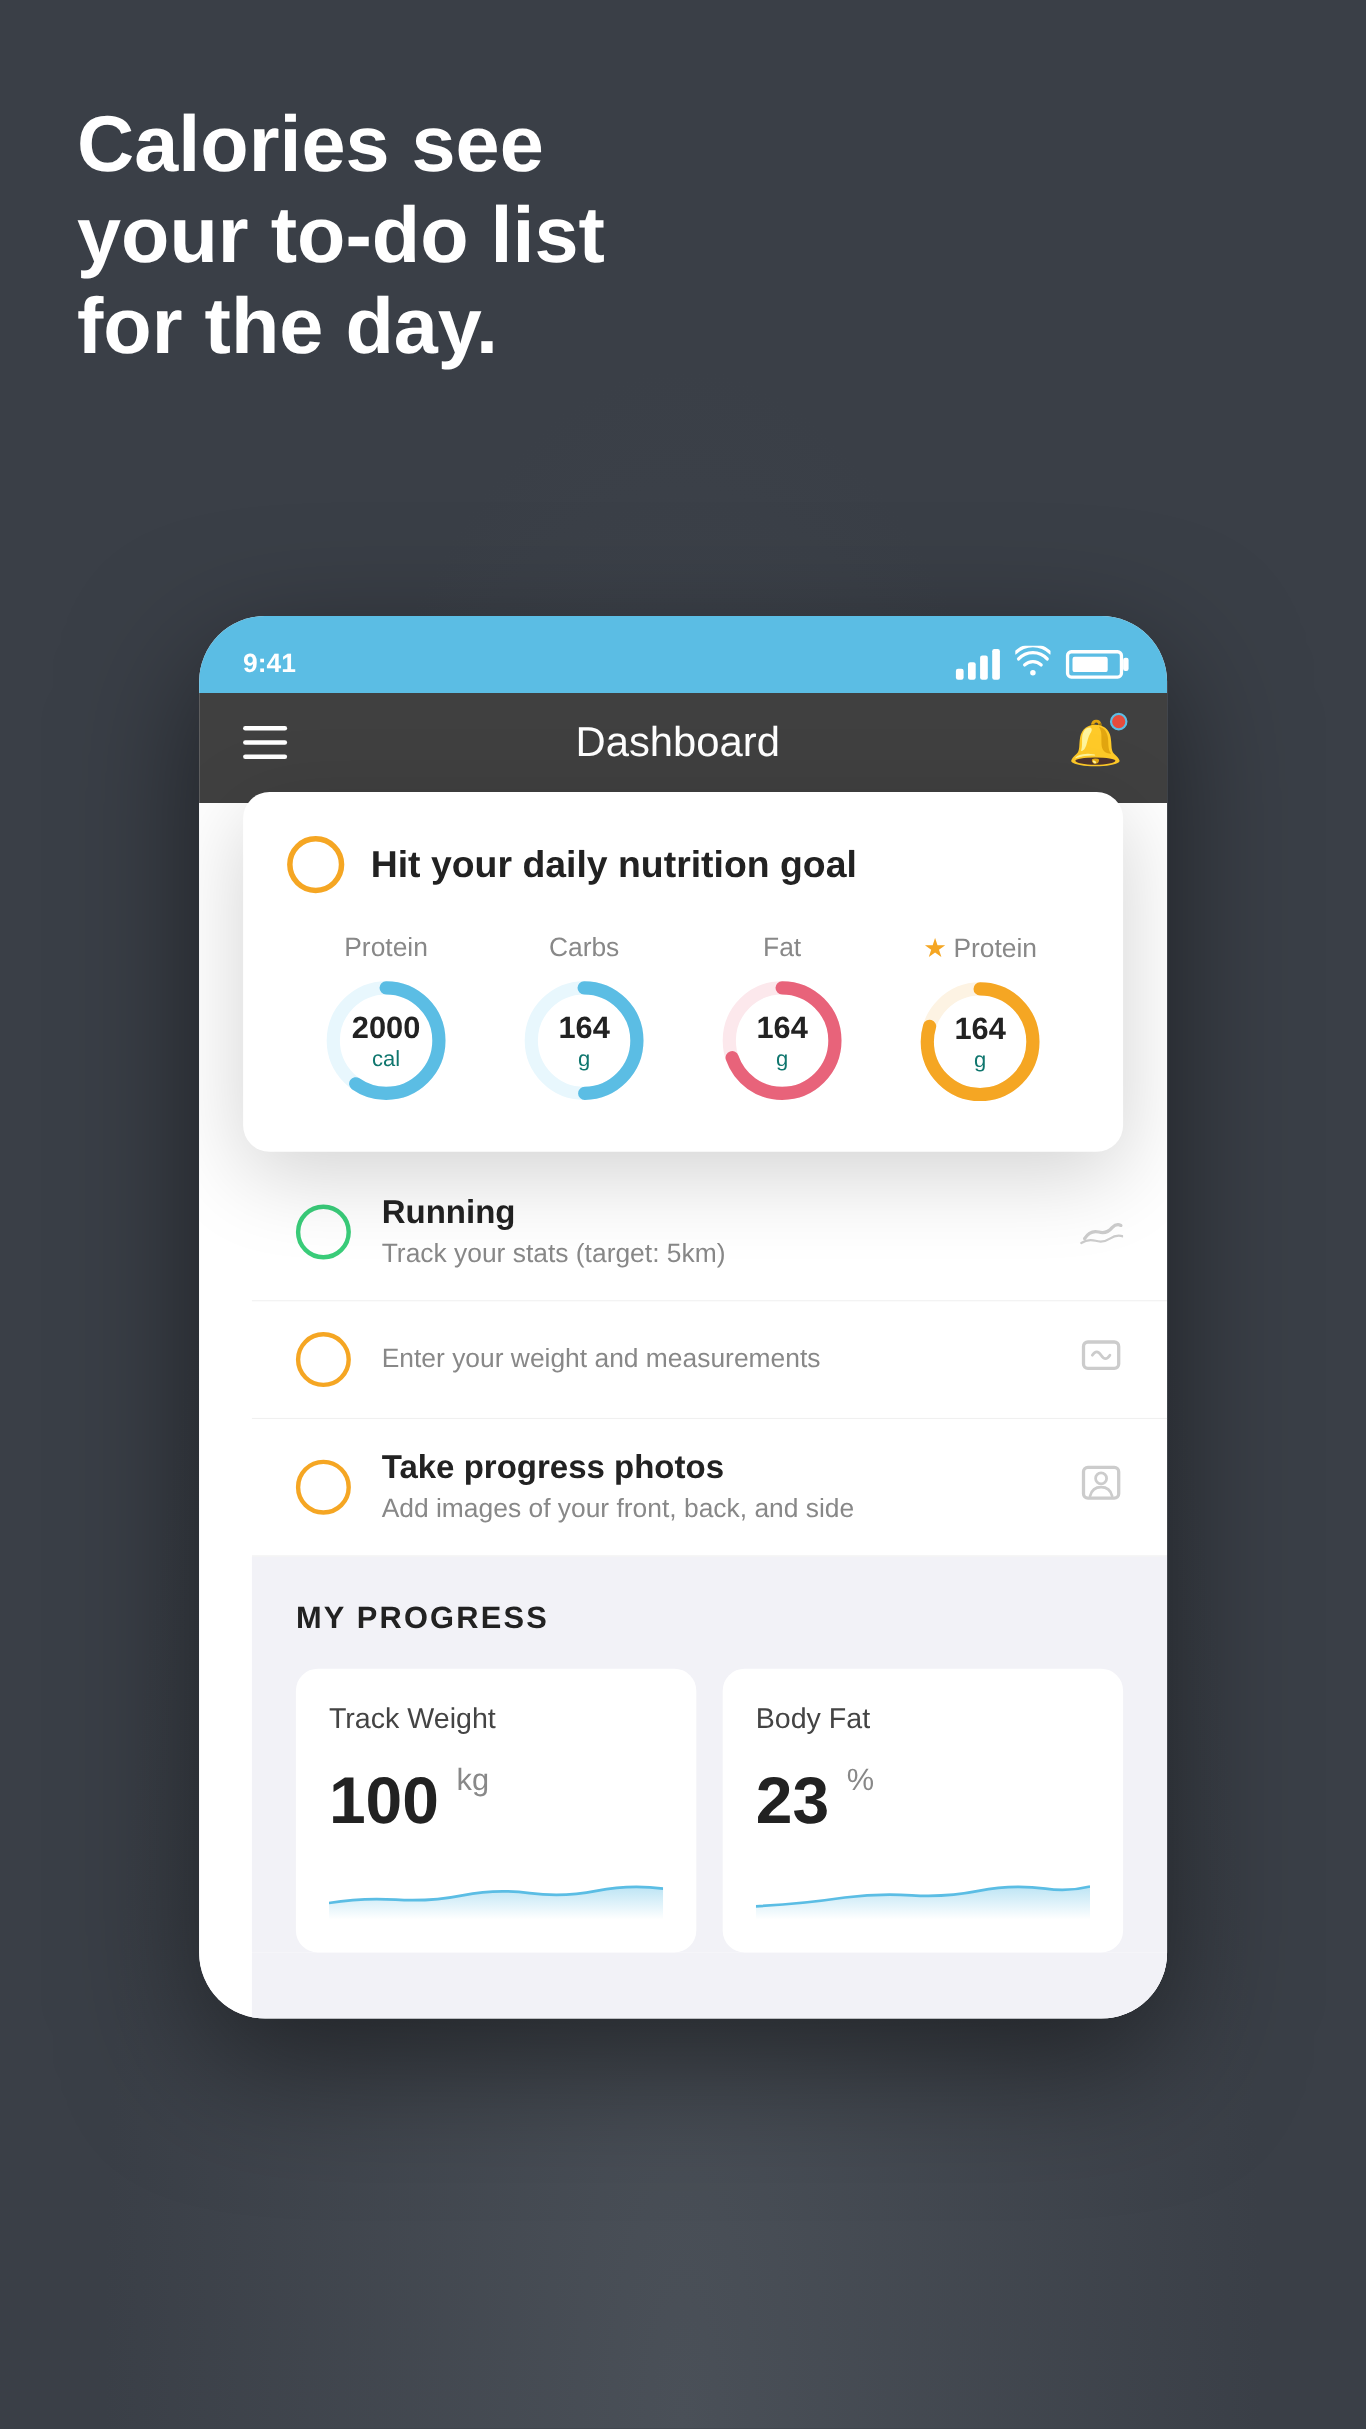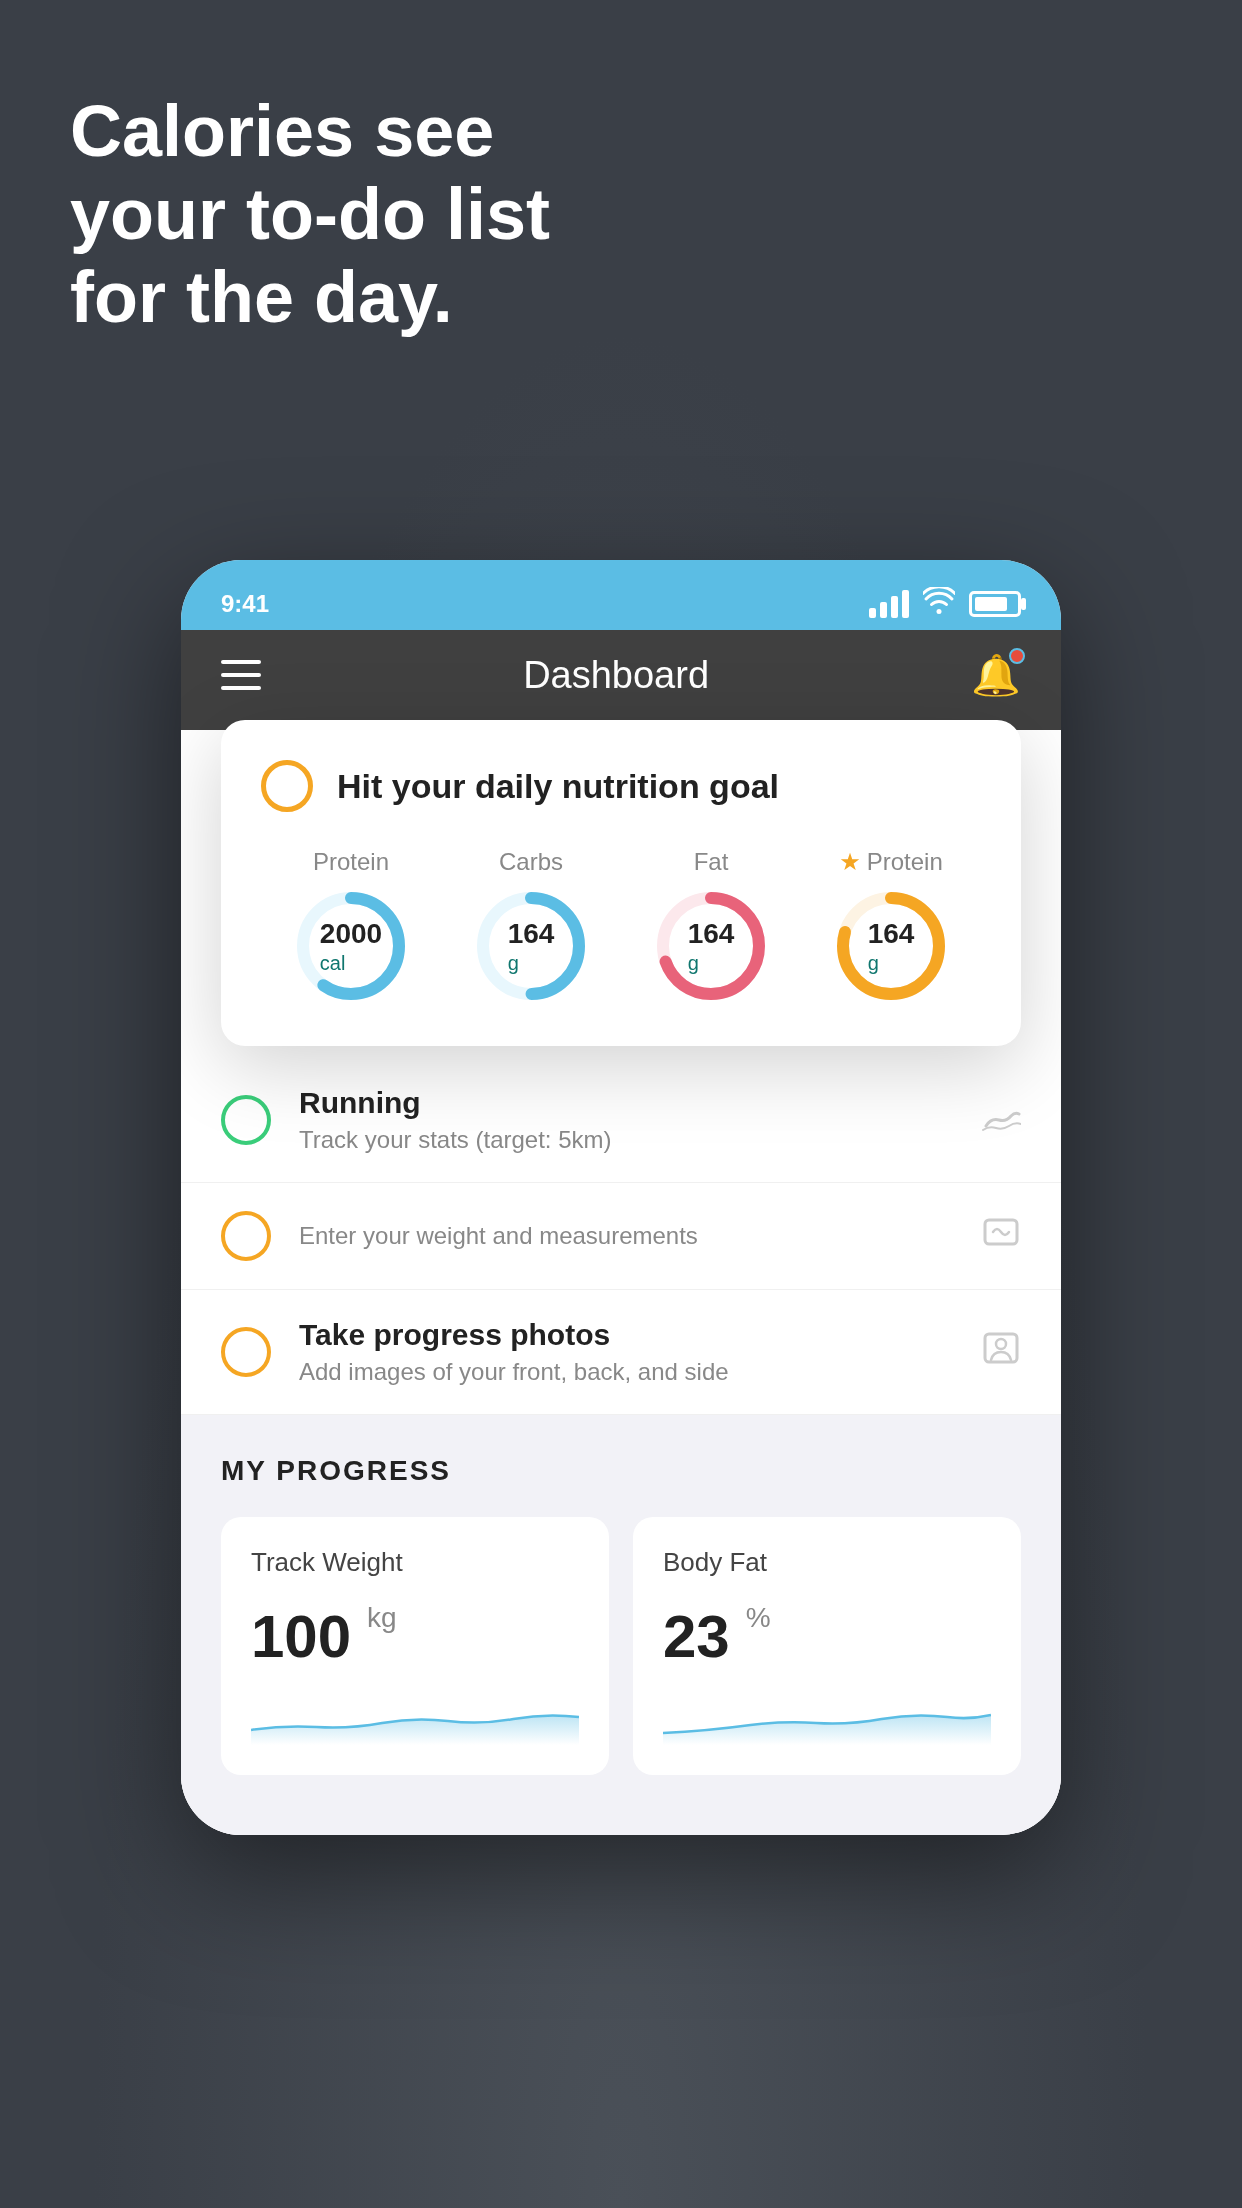--- a/index.html
+++ b/index.html
@@ -160,20 +160,21 @@
       height: 16px;
       background: #e74c3c;
       border-radius: 50%;
       border: 2px solid #5bbde4;
     }
 
     
     .app-content {
       background: #ffffff;
       position: relative;
+      padding-left: 48px;
     }
 
     .section-title {
       font-size: 28px;
       font-weight: 800;
       letter-spacing: 2px;
       color: #222;
       padding: 36px 40px 20px 40px;
       text-transform: uppercase;
     }
@@ -251,20 +252,21 @@
 
     .donut-circle svg {
       transform: rotate(-90deg);
     }
 
     .donut-text {
       position: absolute;
       top: 50%;
       left: 50%;
       transform: translate(-50%, -50%);
+      text-align: center;
       line-height: 1.2;
     }
 
     .donut-value {
       font-size: 28px;
       font-weight: 700;
       color: #222;
       display: block;
     }
 

